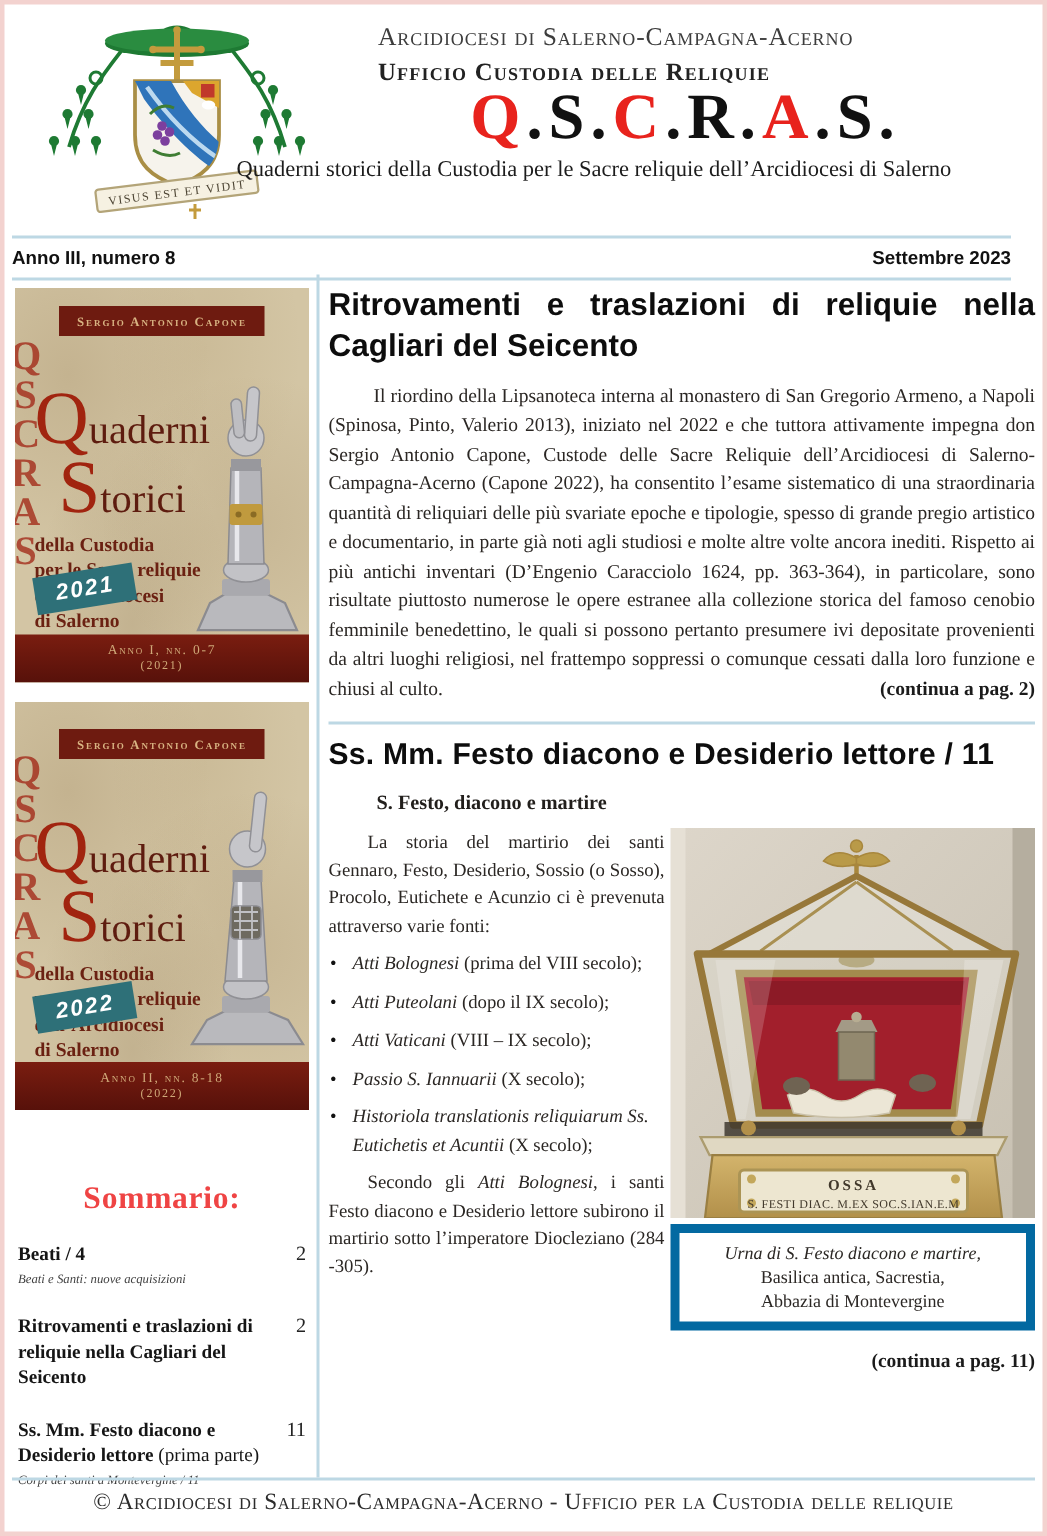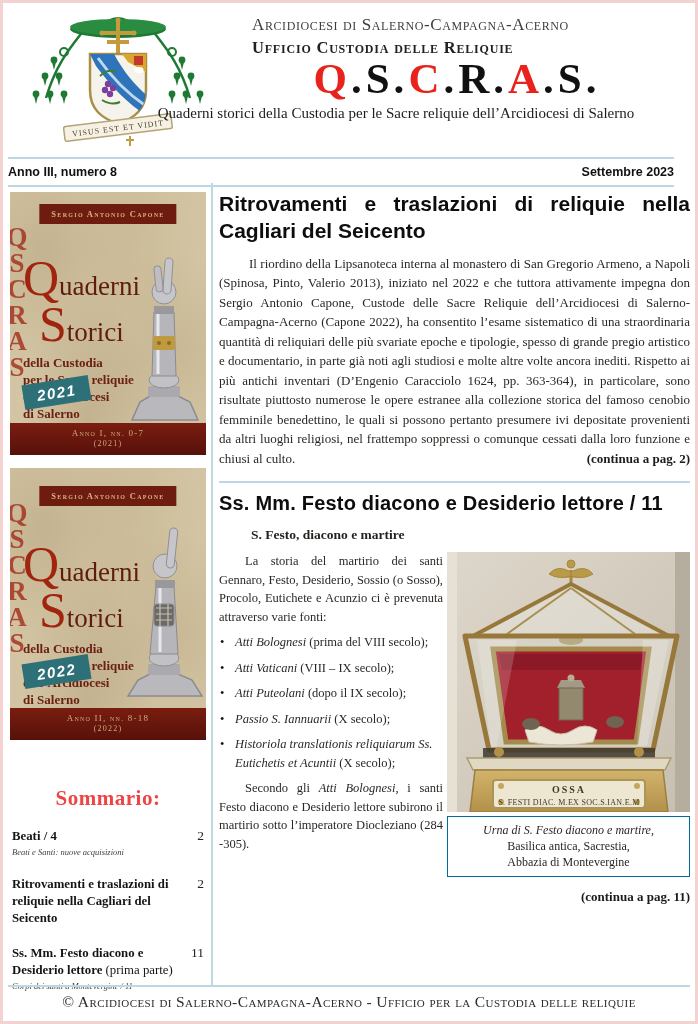--- a/index.html
+++ b/index.html
@@ -83,21 +83,21 @@
   .a2-flex{display:flex;margin-top:9px;}
   .a2-text{width:224px;font-size:12.5px;line-height:18.5px;color:#2b2724;}
   .a2-text p{margin:0;text-align:justify;}
   .a2-text .indent{display:inline-block;width:26px;}
   .a2-sources{list-style:none;margin:7px 0 0 0;padding:0;}
   .a2-sources li{position:relative;padding-left:16px;margin-top:7px;text-align:left;}
   .a2-sources li::before{content:"•";position:absolute;left:1px;top:0;color:#111;}
   .src-title{font-style:italic;}
   .closing{margin-top:7px !important;}
   .a2-figure{width:243px;margin-left:4px;}
-  .caption-box{margin-top:4px;border:1px solid #0369a1;background:#fff;text-align:center;
+  .caption-box{margin-top:4px;border:6px solid #0369a1;background:#fff;text-align:center;
                font-size:12px;line-height:1.35;padding:5px 3px;color:#2b2724;}
   .cap-it{font-style:italic;}
   .cont2{text-align:right;font-weight:700;font-size:13px;margin-top:12px;color:#1b1b1b;}
 </style>
 </head>
 <body>
 
 <div class="page">
 
   <svg class="coa" viewBox="0 0 212 146">
@@ -291,22 +291,22 @@
     <hr class="art-divider">
 
     <h2 class="a2-title" style="margin-bottom:0">Ss. Mm. Festo diacono e Desiderio lettore / 11</h2>
     <div class="a2-sub">S. Festo, diacono e martire</div>
 
     <div class="a2-flex">
       <div class="a2-text">
         <p><span class="indent"></span><span>La storia del martirio dei santi Gennaro, Festo, Desiderio, Sossio (o Sosso), Procolo, Eutichete e Acunzio ci è prevenuta attraverso varie fonti:</span></p>
         <ul class="a2-sources">
           <li><span class="src-title">Atti Bolognesi</span><span> (prima del VIII secolo);</span></li>
+          <li><span class="src-title">Atti Puteolani</span><span> (dopo il IX secolo);</span></li>
           <li><span class="src-title">Atti Vaticani</span><span> (VIII – IX secolo);</span></li>
-          <li><span class="src-title">Atti Puteolani</span><span> (dopo il IX secolo);</span></li>
           <li><span class="src-title">Passio S. Iannuarii</span><span> (X secolo);</span></li>
           <li><span class="src-title">Historiola translationis reliquiarum Ss. Eutichetis et Acuntii</span><span> (X secolo);</span></li>
         </ul>
         <p class="closing"><span class="indent"></span><span>Secondo gli </span><span class="src-title">Atti Bolognesi</span><span>, i santi Festo diacono e Desiderio lettore subirono il martirio sotto l’imperatore Diocleziano (284 -305).</span></p>
       </div>
 
       <div class="a2-figure">
 
         <svg width="243" height="260" viewBox="0 0 243 260" style="display:block">
           <defs>

